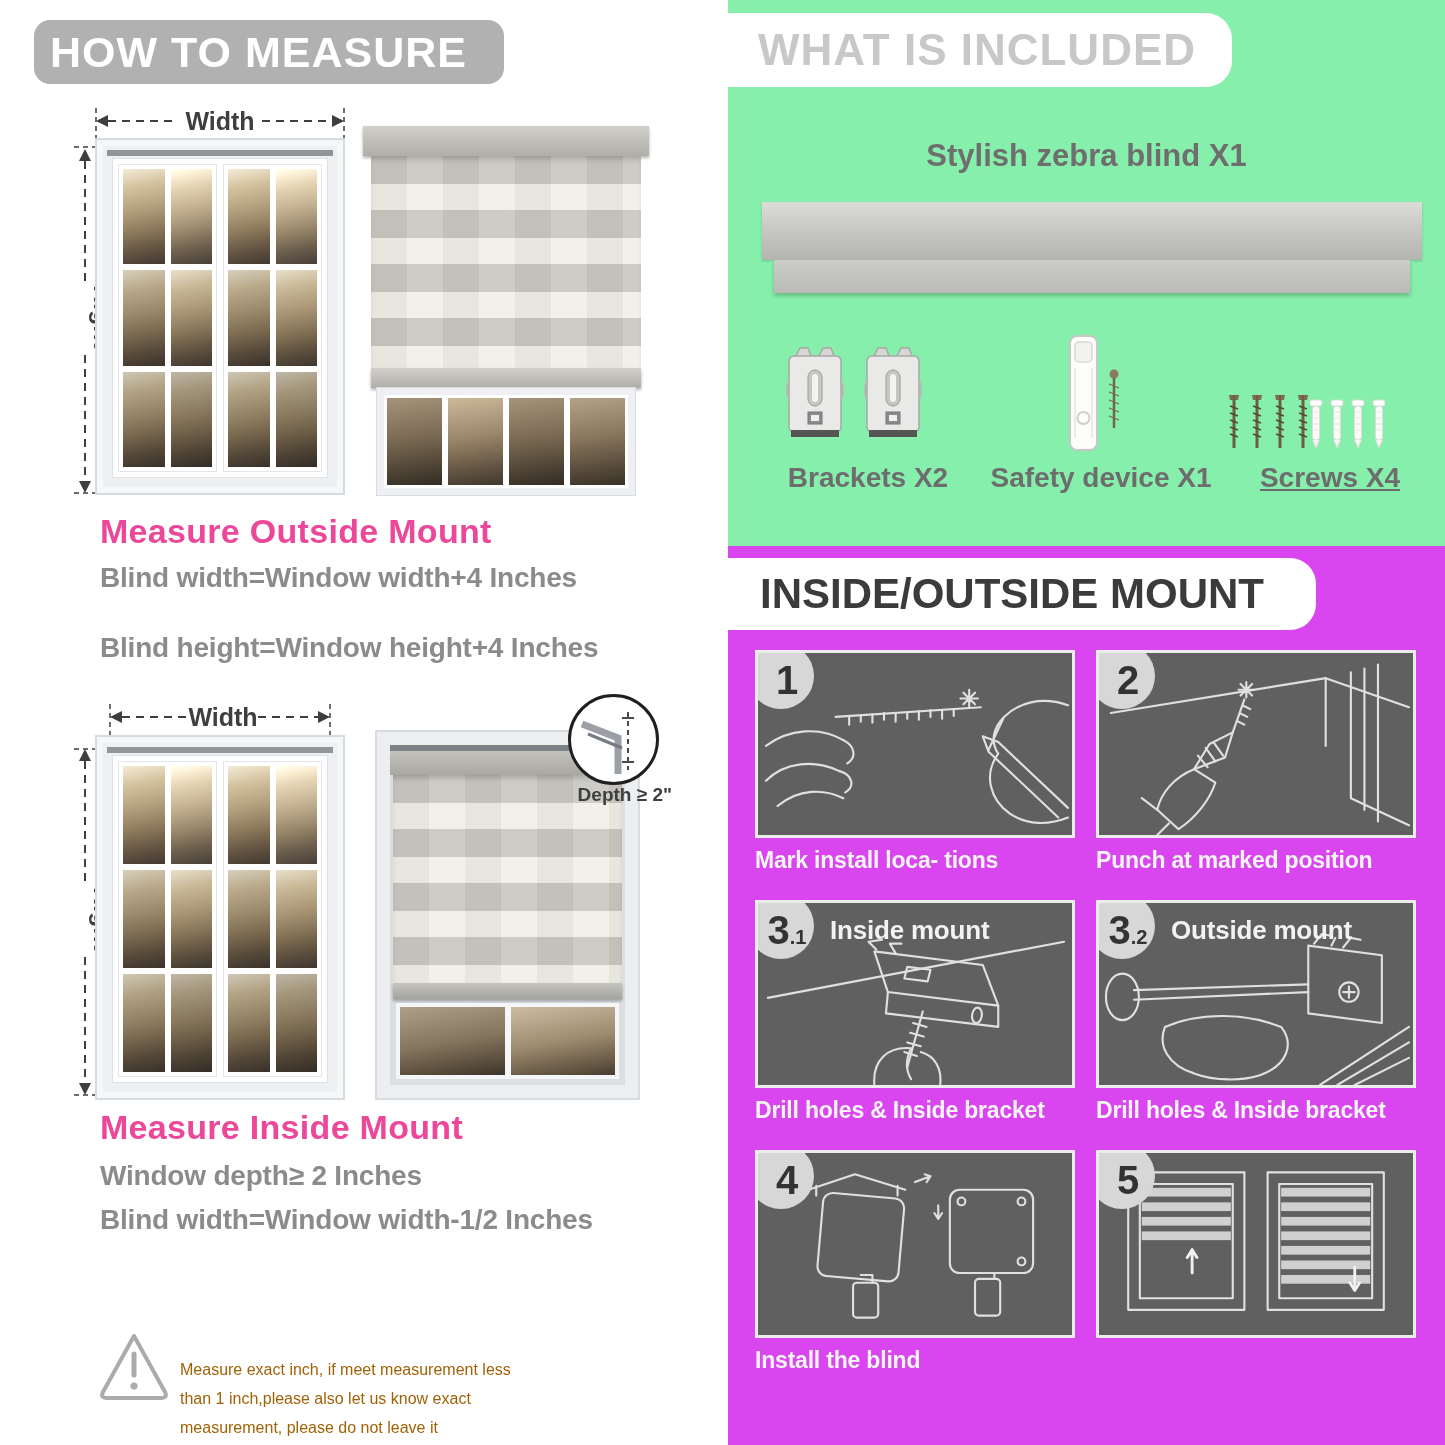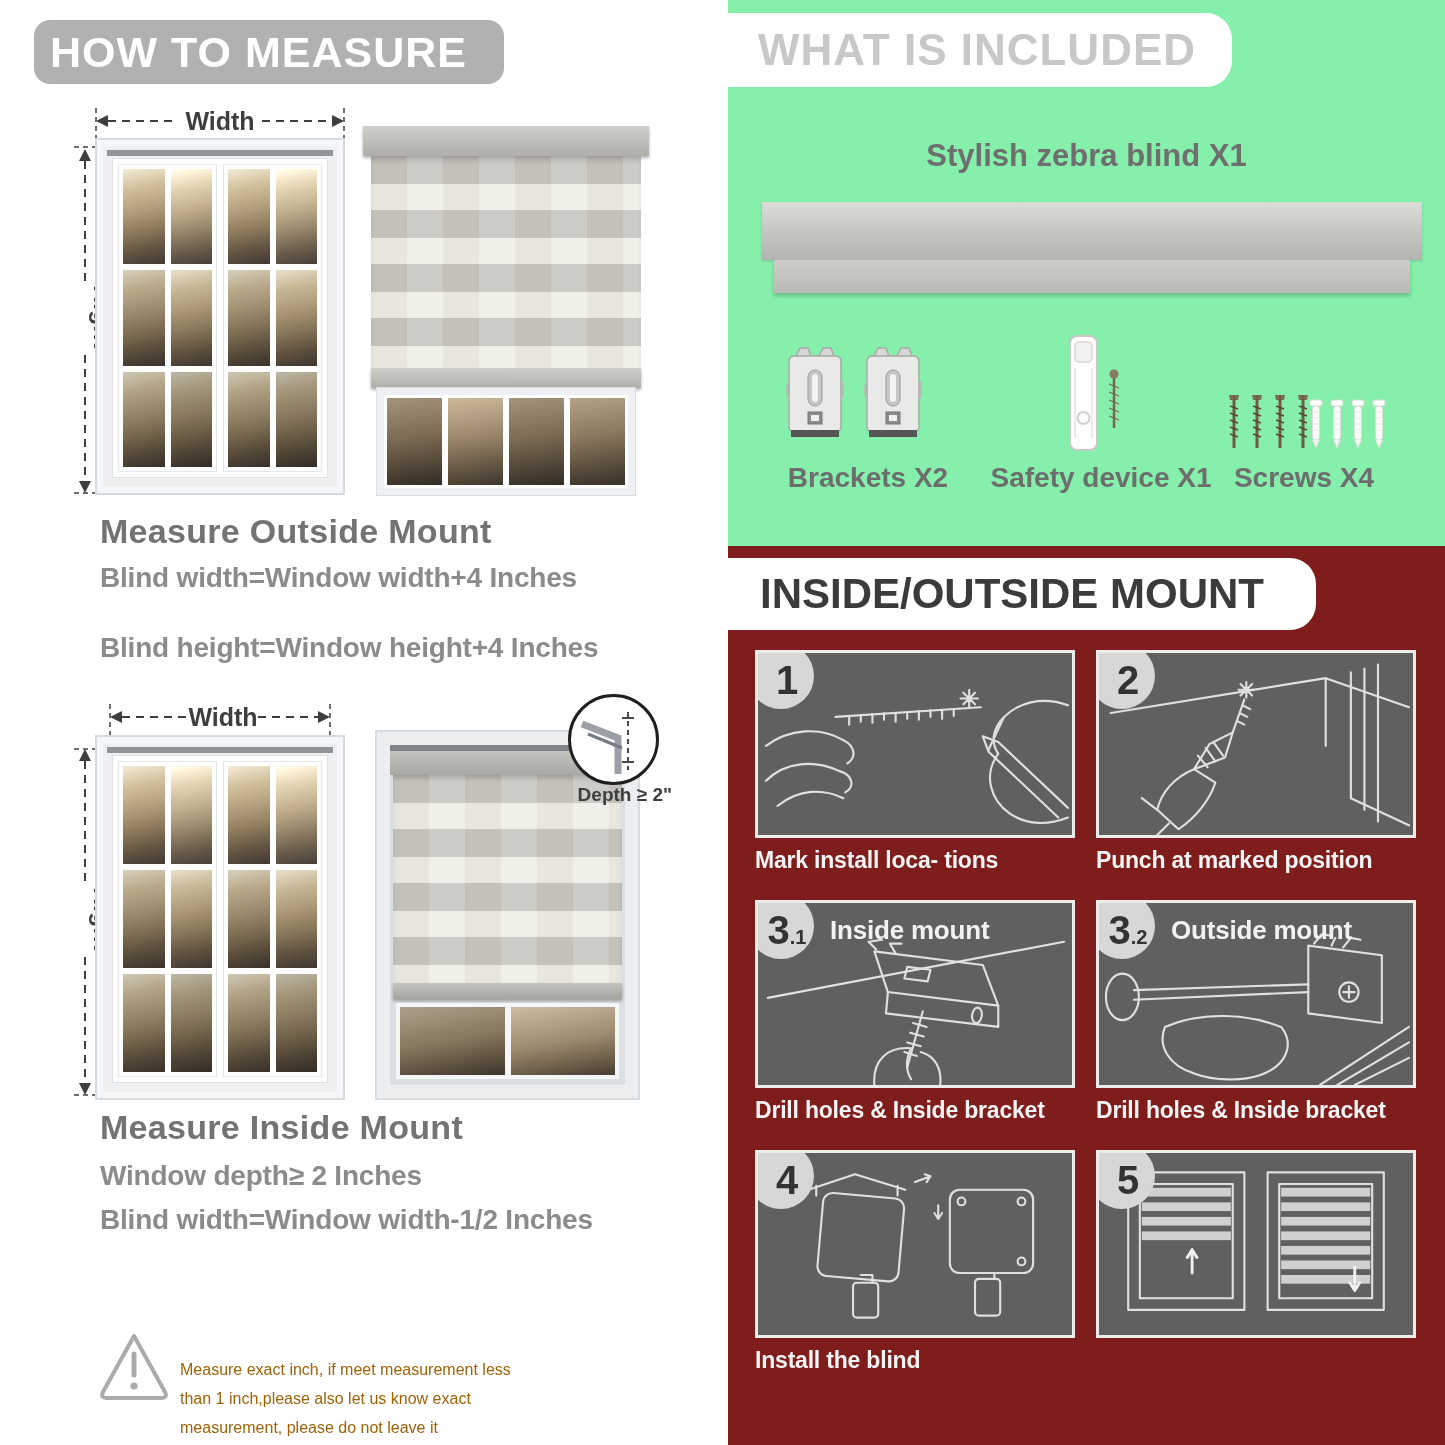--- a/index.html
+++ b/index.html
@@ -52,21 +52,21 @@
   .if-rail-top { position:absolute; left:0; right:0; top:6px; height:24px; background:linear-gradient(180deg,#c4c2bc,#a9a7a1); }
   .if-body { position:absolute; left:3px; right:3px; top:30px; height:208px; box-shadow:inset 0 5px 6px -3px rgba(0,0,0,.25); }
   .if-rail-bot { position:absolute; left:3px; right:3px; top:238px; height:16px; background:linear-gradient(180deg,#c6c4be,#a5a39d); box-shadow:0 2px 3px rgba(0,0,0,.3); }
   .if-glass { position:absolute; left:6px; right:6px; top:258px; bottom:6px; display:grid; grid-template-columns:1fr 1fr; gap:6px; background:#f4f6f8; padding:4px; }
   .if-glass div { background:linear-gradient(170deg,#ada08a 0%,#85765e 50%,#544838 85%,#3b332a 100%); }
   .if-glass div:nth-child(2){ filter:brightness(1.18); }
   .detail-circle { position:absolute; left:566px; top:692px; }
   .depth-label { position:absolute; left:556px; top:784px; width:116px; text-align:right;
                  font-size:19px; font-weight:700; color:#3f3f3f; }
 
-  .m-title { position:absolute; left:100px; font-size:34px; font-weight:700; color:#737373; letter-spacing:.3px; }
+  .m-title { position:absolute; left:100px; font-size:34px; font-weight:700; color:#ec4899; letter-spacing:.3px; }
   .m-line  { position:absolute; left:100px; font-size:28px; font-weight:700; color:#8b8b8b; letter-spacing:-.2px; }
   .t-out { top:512px; } .l-out0 { top:562px; } .l-out1 { top:604px;margin-top:28px; }
   .t-in { top:1108px; } .l-in0 { top:1160px; } .l-in1 { top:1204px; } .l-in2 { top:1248px; }
 
   .warn-icon { position:absolute; left:98px; top:1328px; }
   .warn-text { position:absolute; left:180px; top:1355px; width:450px; font-size:16px; line-height:29px; color:#a16207; }
 
   
   .right-top { position:absolute; left:728px; top:0; width:717px; height:546px; background:#86efac; }
   .wii-box { position:absolute; left:0; top:13px; width:504px; height:74px; background:#fff; border-radius:0 26px 26px 0;
@@ -76,24 +76,24 @@
   .hr-top { position:absolute; left:34px; top:202px; width:660px; height:58px;
             background:linear-gradient(180deg,#dcdcd9 0%,#c4c4c1 55%,#b4b4b1 100%); box-shadow:0 1px 2px rgba(0,0,0,.18); }
   .hr-lip { position:absolute; left:46px; top:260px; width:636px; height:33px;
             background:linear-gradient(180deg,#cccdc9,#babbb7); box-shadow:0 3px 4px rgba(0,0,0,.22); }
   .it-art { position:absolute; display:flex; }
   .it-brackets { left:56px; top:346px; gap:16px; }
   .it-safety { left:330px; top:334px; }
   .it-screws { left:498px; top:392px; gap:7px; align-items:flex-start; }
   .it-anchors { left:580px; top:398px; gap:5px; }
   .item-label { position:absolute; top:462px; font-size:28px; font-weight:700; color:#6d6d6d; text-align:center; }
-  .lb0 { left:40px; width:200px; } .lb1 { left:258px; width:230px; } .lb2 { left:496px; width:160px; }
-
-  
-  .right-dark { position:absolute; left:728px; top:546px; width:717px; height:899px; background:#7f1d1d; }
+  .lb0 { left:40px; width:200px; } .lb1 { left:258px; width:230px; } .lb2 { left:522px; width:160px;text-decoration:underline; }
+
+  
+  .right-dark { position:absolute; left:728px; top:546px; width:717px; height:899px; background:#d946ef; }
   .iom-box { position:absolute; left:0; top:12px; width:588px; height:72px; background:#fff; border-radius:0 26px 26px 0;
              color:#3b3b3b; font-size:42px; font-weight:700; line-height:72px; padding-left:32px; }
   .steps { position:absolute; left:27px; top:104px; width:662px; display:grid;
            grid-template-columns:320px 320px; column-gap:21px; row-gap:15px; }
   .panel { position:relative; height:188px; border:3px solid #ececec; overflow:hidden; background:#606060; }
   .panel svg.art { position:absolute; inset:0; width:100%; height:100%; }
   .badge { position:absolute; top:-10px; left:-10px; width:66px; height:66px; border-radius:50%; background:#d7d7d7;
            color:#333; display:flex; align-items:center; justify-content:center; padding:8px 0 0 12px; }
   .b-main { font-size:40px; font-weight:700; line-height:1; }
   .b-sub  { font-size:20px; font-weight:700; margin-top:14px; }

